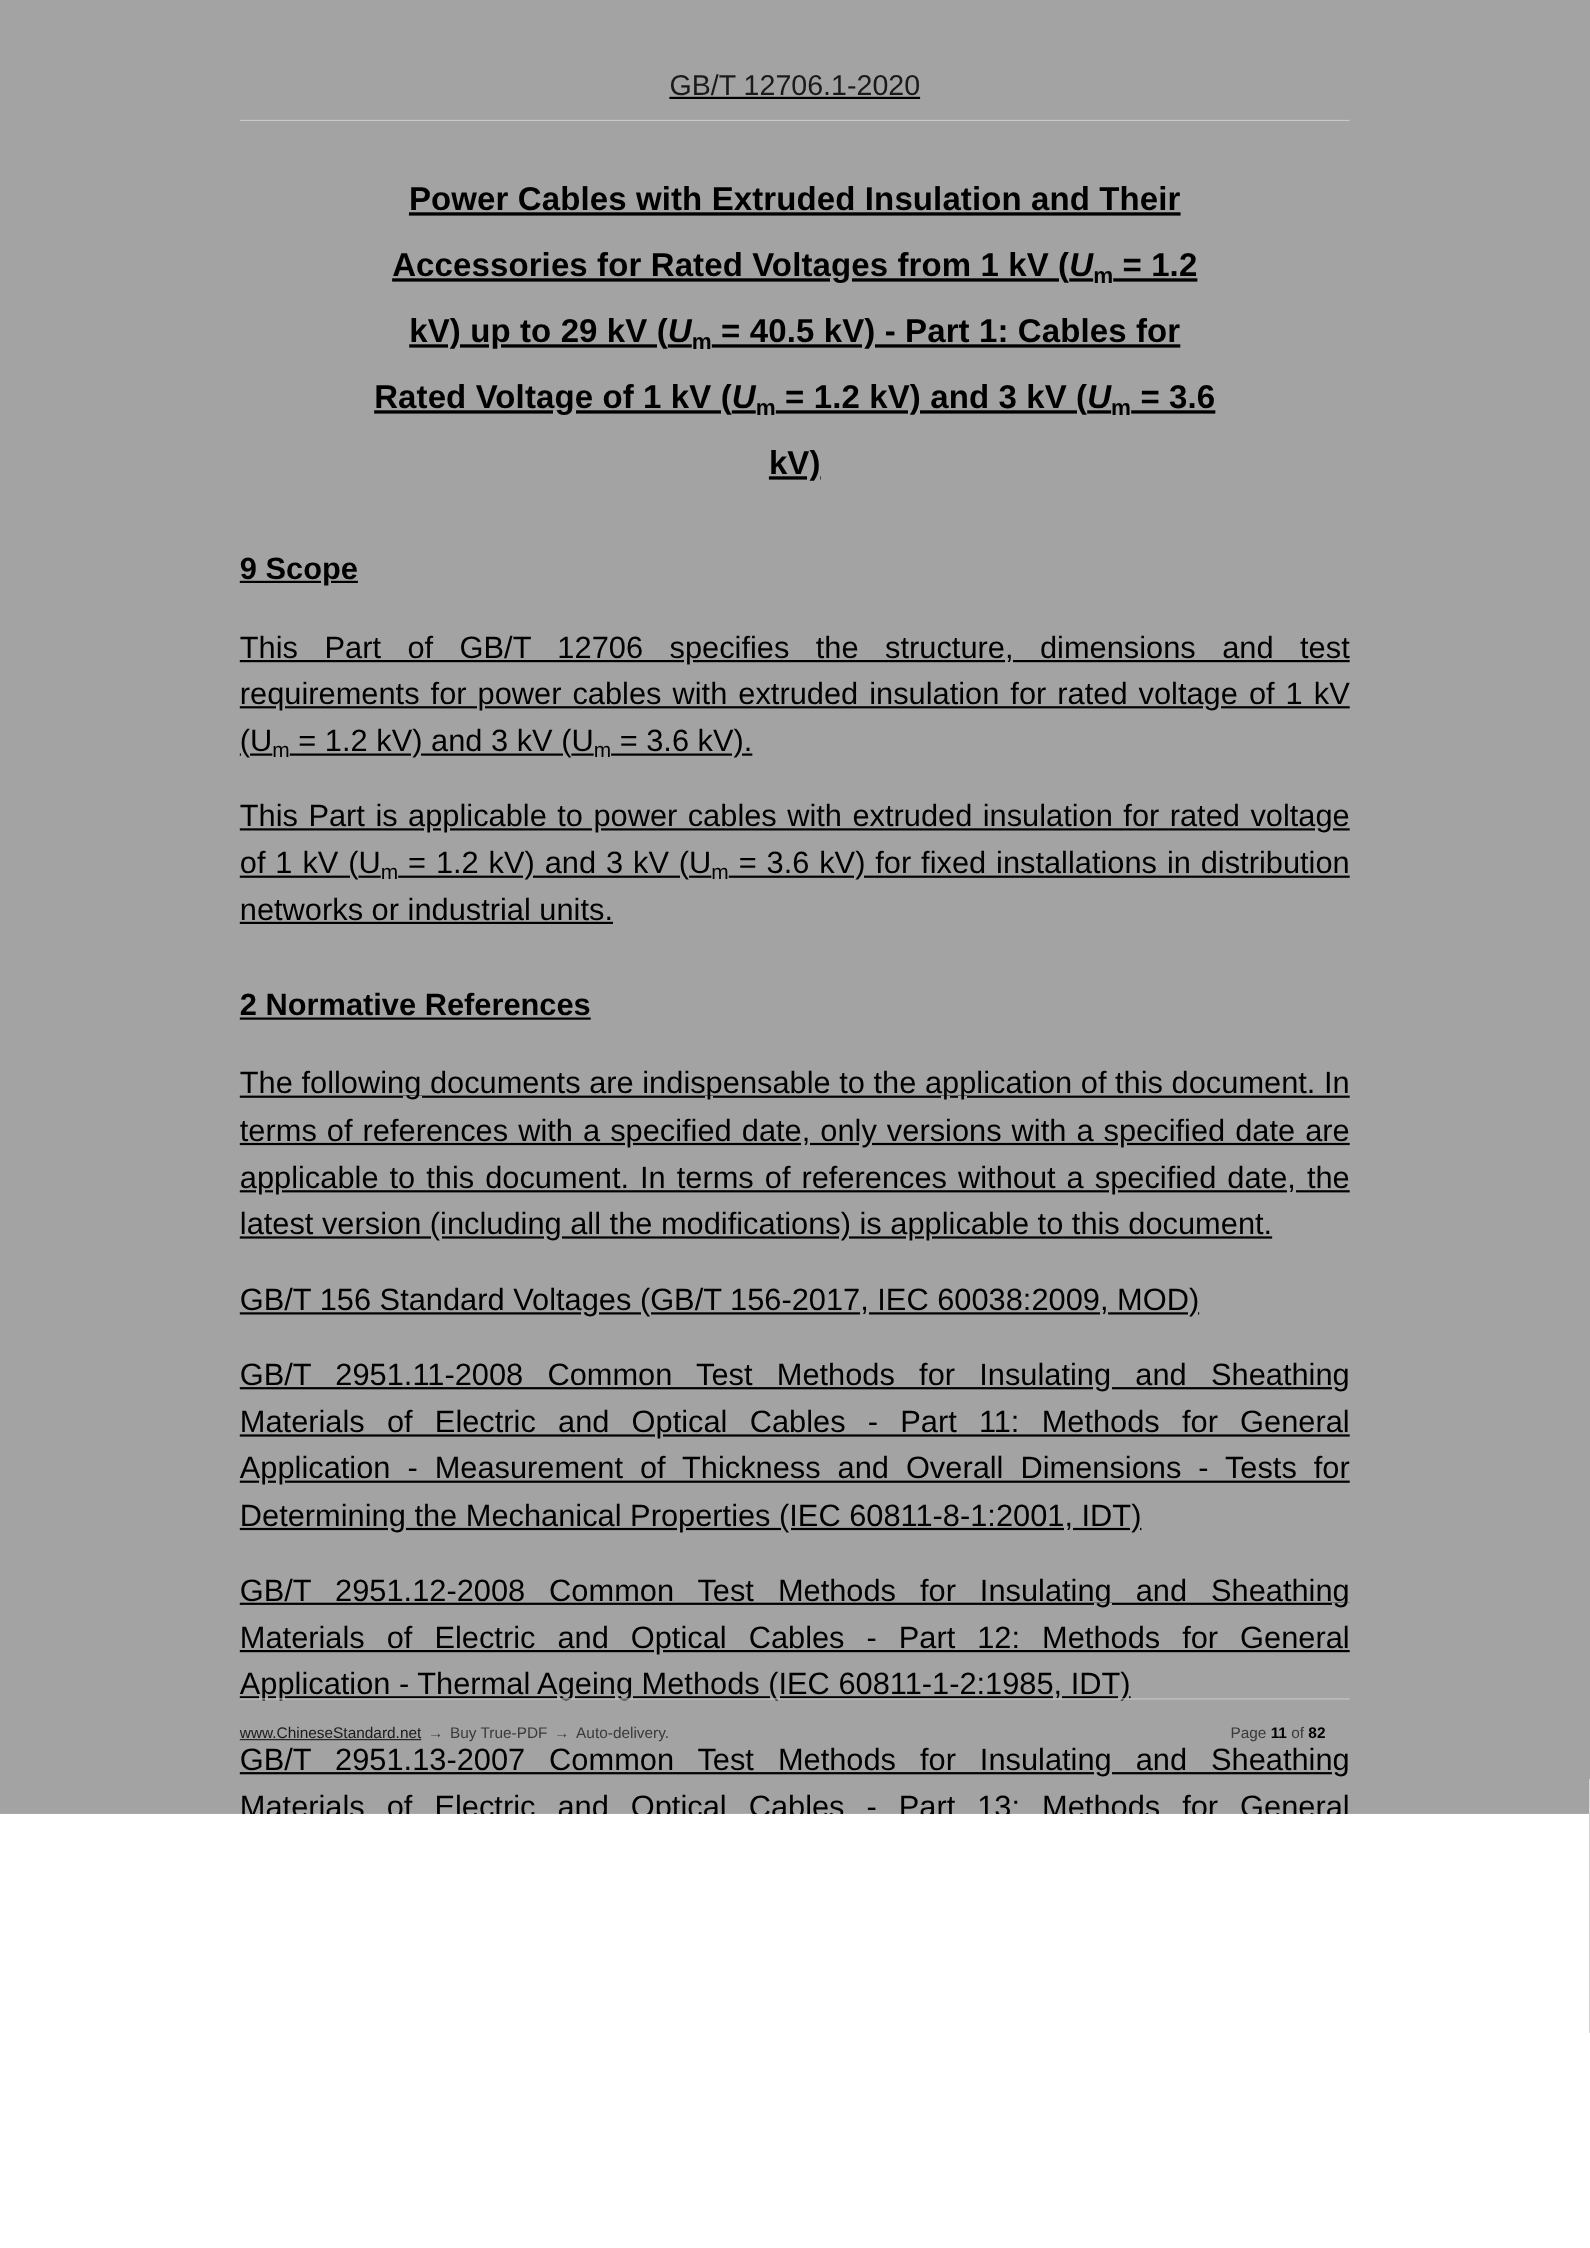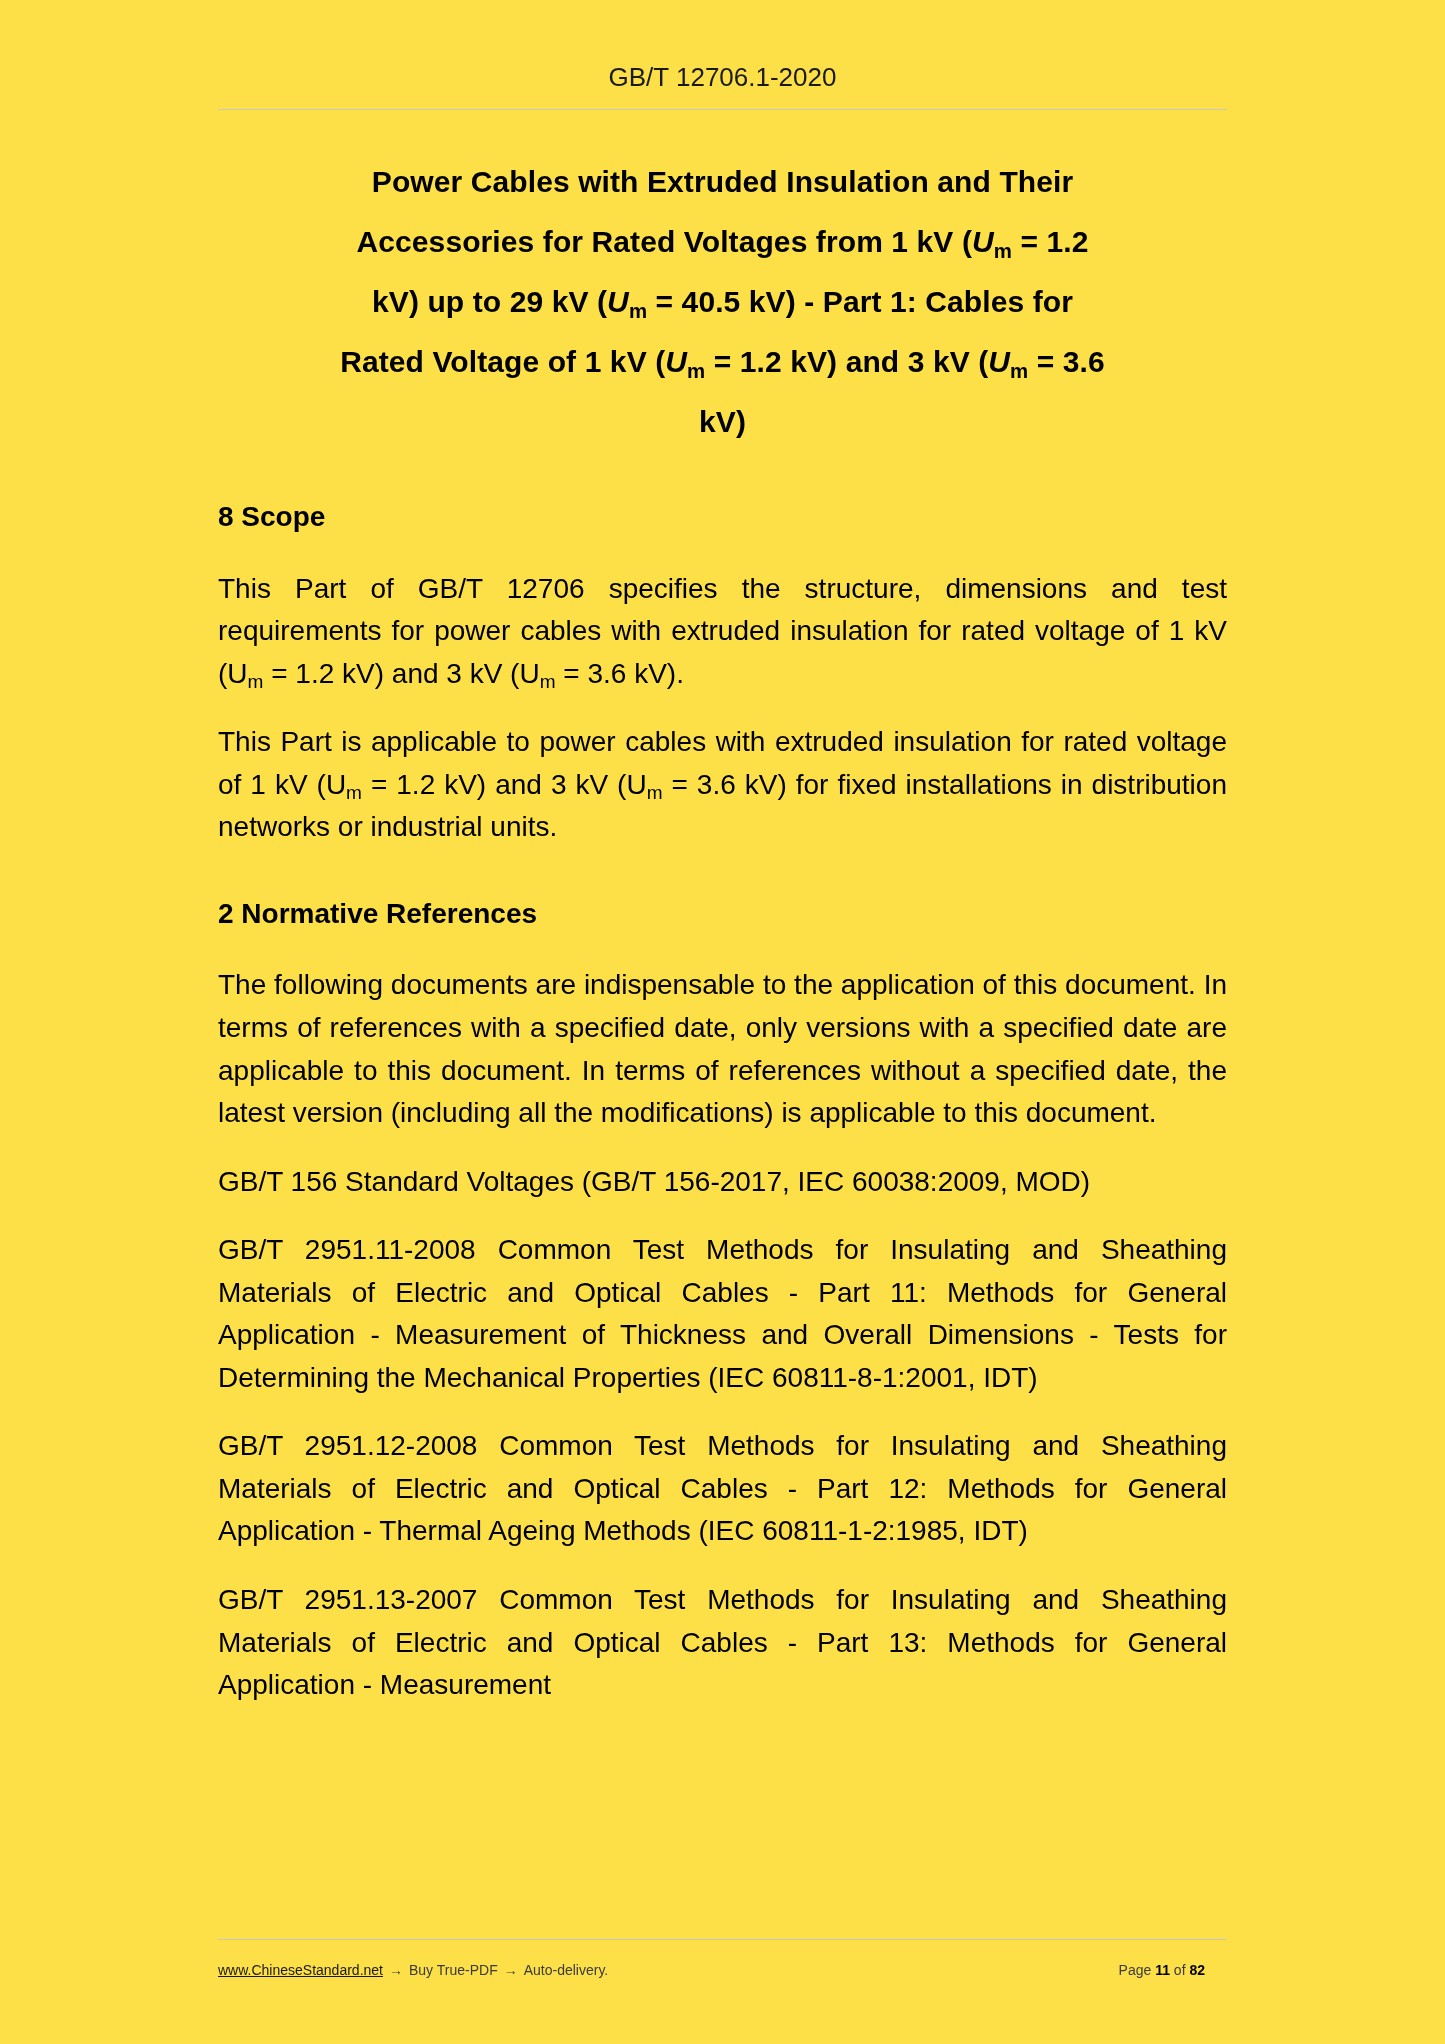--- a/index.html
+++ b/index.html
@@ -6,26 +6,27 @@
     margin: 0;
     padding: 0;
     background: #ffffff;
   }
   body {
     font-family: "Liberation Sans", sans-serif;
     color: #000000;
   }
   .page {
     width: 1445px;
-    height: 2044px;
+    height: 1649px;
     position: relative;
     box-sizing: border-box;
-    background: #fde047;
+    background: #a3a3a3;
     padding: 0;
     overflow: hidden;
+    text-decoration: underline;
   }
   .header {
     text-align: center;
     font-size: 26px;
     color: #1a1a1a;
     padding-top: 62px;
     padding-bottom: 16px;
   }
   .header-rule {
     border-top: 1px solid #c8c8c8;
@@ -118,21 +119,21 @@
   <div class="content">
 
     <h1 class="doc-title">
       <span>Power Cables with Extruded Insulation and Their</span><br>
       <span>Accessories for Rated Voltages from 1 kV (</span><span class="it">U</span><sub>m</sub><span> = 1.2</span><br>
       <span>kV) up to 29 kV (</span><span class="it">U</span><sub>m</sub><span> = 40.5 kV) - Part 1: Cables for</span><br>
       <span>Rated Voltage of 1 kV (</span><span class="it">U</span><sub>m</sub><span> = 1.2 kV) and 3 kV (</span><span class="it">U</span><sub>m</sub><span> = 3.6</span><br>
       <span>kV)</span>
     </h1>
 
-    <h2 class="section">8 Scope</h2>
+    <h2 class="section">9 Scope</h2>
 
     <p class="para">This Part of GB/T 12706 specifies the structure, dimensions and test requirements for power cables with extruded insulation for rated voltage of 1 kV (<span class="it">U</span><sub>m</sub> = 1.2 kV) and 3 kV (<span class="it">U</span><sub>m</sub> = 3.6 kV).</p>
 
     <p class="para">This Part is applicable to power cables with extruded insulation for rated voltage of 1 kV (<span class="it">U</span><sub>m</sub> = 1.2 kV) and 3 kV (<span class="it">U</span><sub>m</sub> = 3.6 kV) for fixed installations in distribution networks or industrial units.</p>
 
 
     <h2 class="section">2 Normative References</h2>
 
     <p class="para">The following documents are indispensable to the application of this document. In terms of references with a specified date, only versions with a specified date are applicable to this document. In terms of references without a specified date, the latest version (including all the modifications) is applicable to this document.</p>
     <p class="para">GB/T 156 Standard Voltages (GB/T 156-2017, IEC 60038:2009, MOD)</p>

